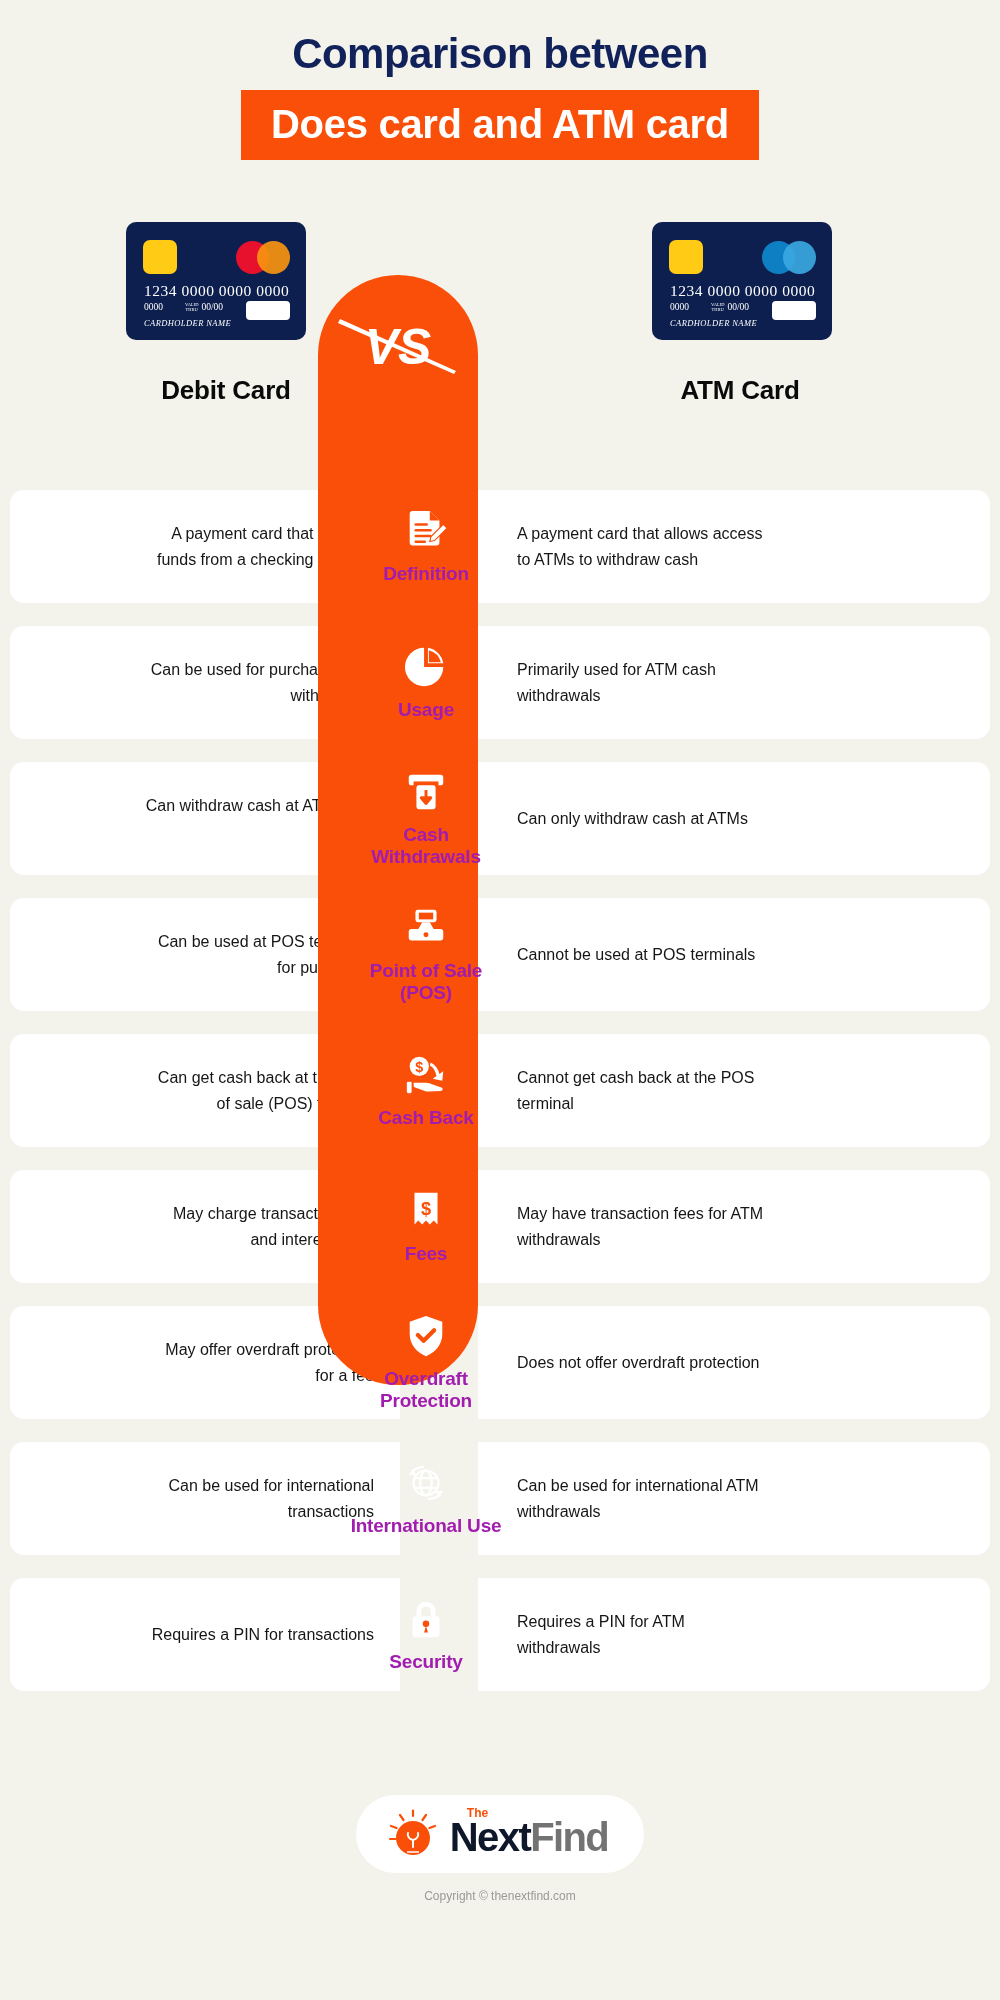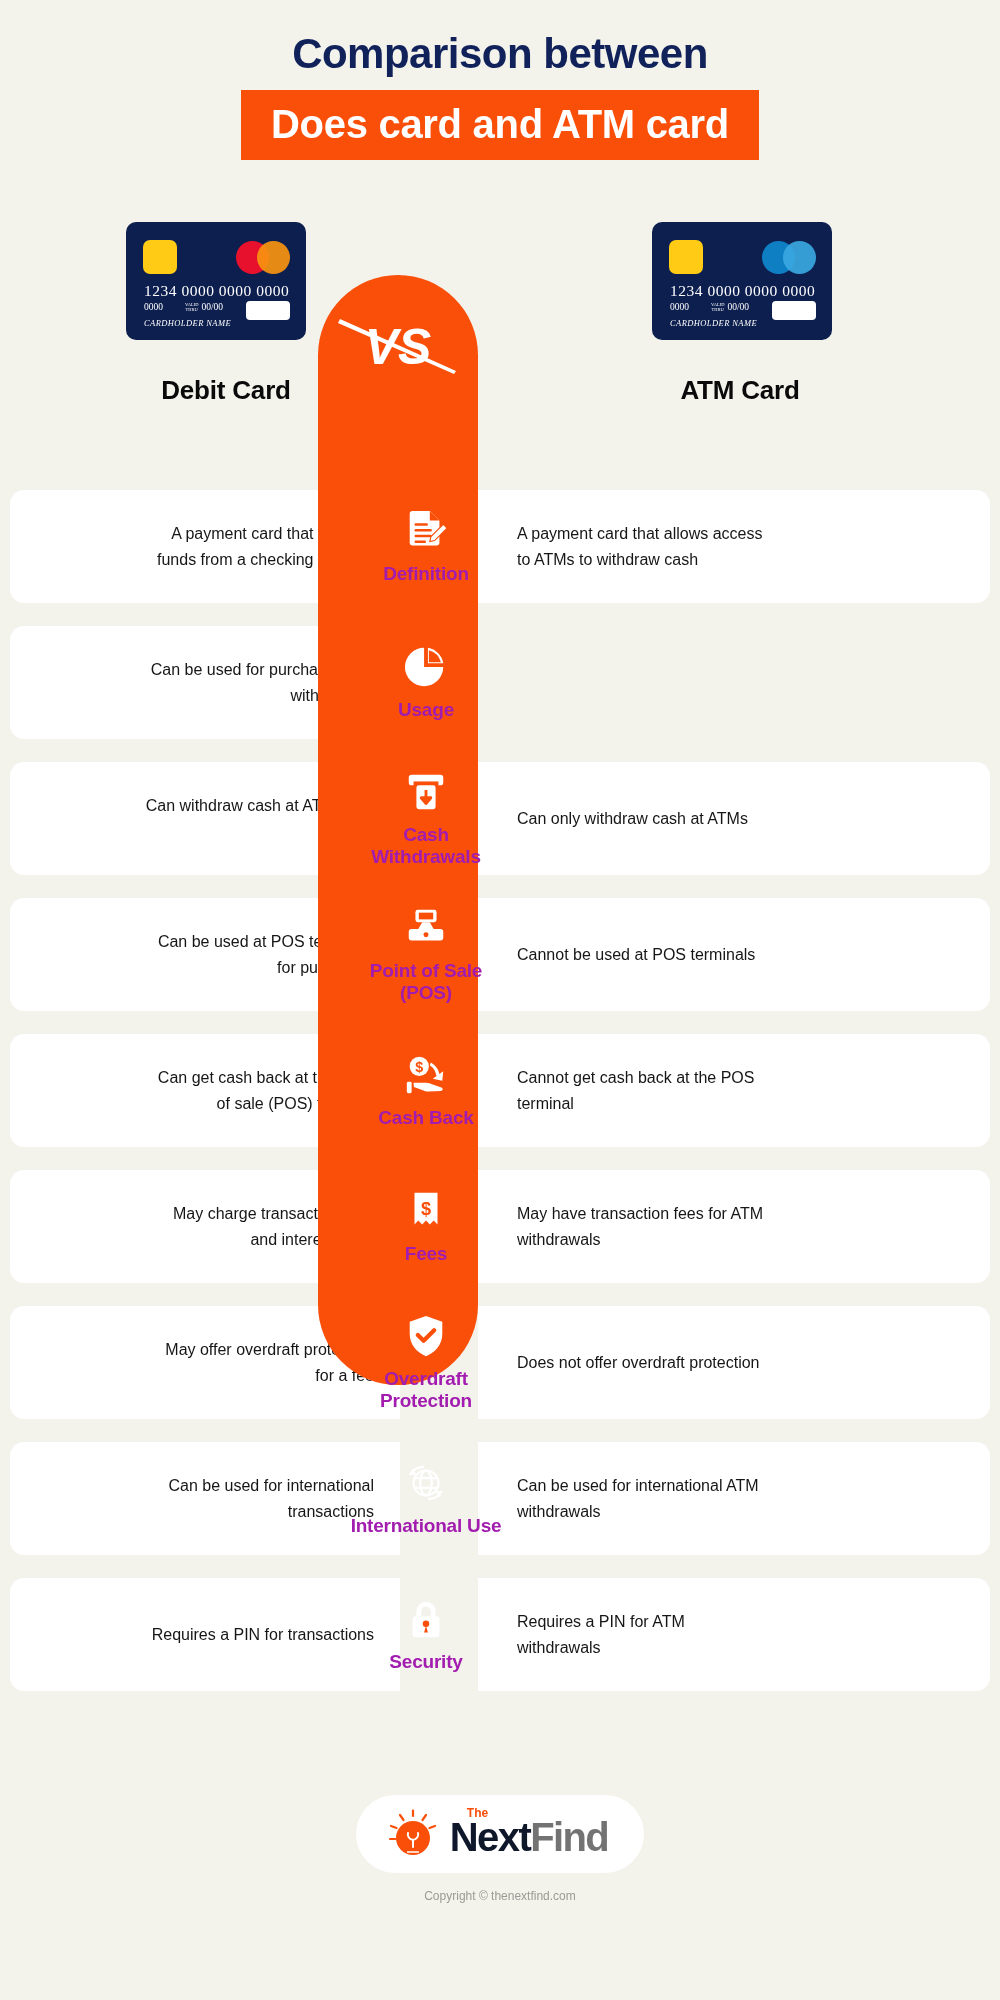--- a/index.html
+++ b/index.html
@@ -334,20 +334,23 @@
               <rect x="12" y="34" width="12" height="2.6" rx="1.3"></rect>
             </g>
             <path d="M42 17l4 4-13 13-5 1 1-5z" fill="#fff" stroke="#fa4f09" stroke-width="1.2"></path>
           </svg>
         </span>
         <div class="center-label">Definition</div>
       </div>
       <div class="row" style="top: 626px; height: 113px;">
         <div class="panel left">
           <div class="panel-text">Can be used for purchases and withdrawals</div>
+        </div>
+        <div class="panel right">
+          <div class="panel-text">Primarily used for ATM cash withdrawals</div>
         </div>
       </div>
       <div class="center-cell" style="top: 626px; height: 113px;">
         <span>
           <svg class="center-icon" viewBox="0 0 48 48">
             <path d="M22 4a20 20 0 1 0 20 20H22z" fill="#fff"></path>
             <path d="M26 4v16h16A20 20 0 0 0 26 4z" fill="#fff"></path>
             <path d="M27 6.5V19h12.5A17.6 17.6 0 0 0 27 6.5z" fill="#fa4f09"></path>
           </svg>
         </span>

